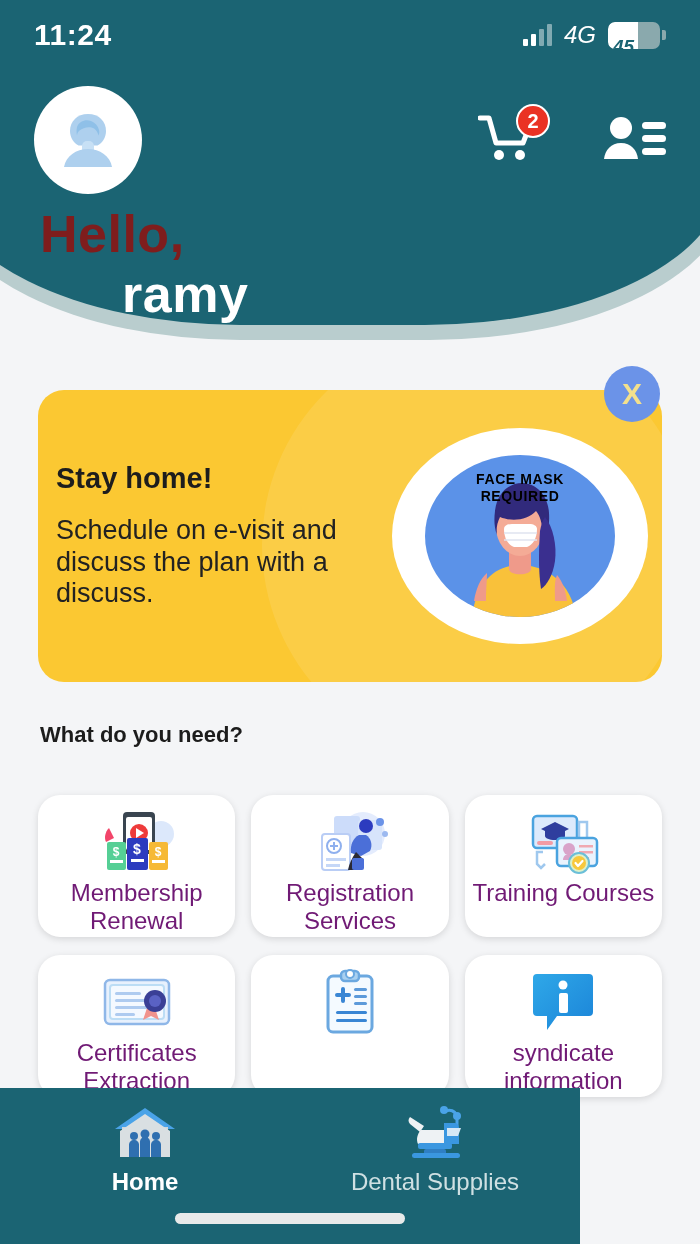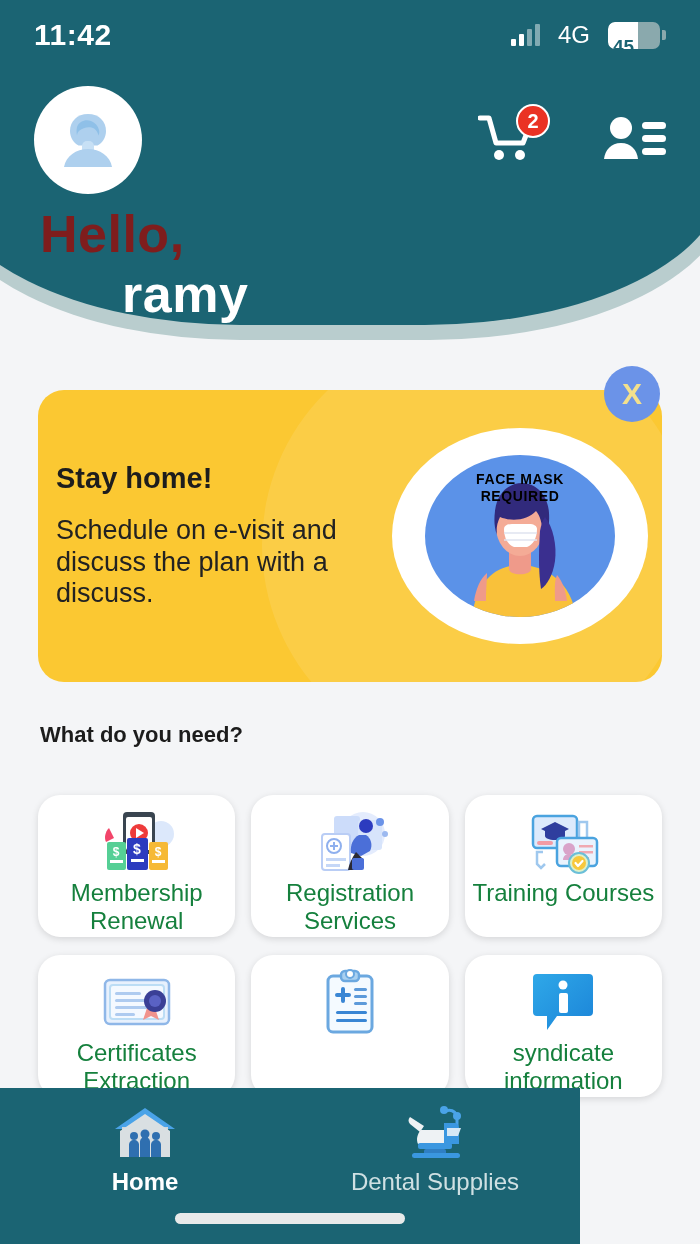--- a/index.html
+++ b/index.html
@@ -56,21 +56,22 @@
     color: #ffffff;
   }
   .status-time {
     font-size: 30px;
     font-weight: bold;
     letter-spacing: 0.5px;
   }
   .status-right {
     display: flex;
     align-items: center;
-    gap: 18px;
+    gap: 12px;
+    font-style: italic;
   }
   .signal-bars {
     display: flex;
     align-items: flex-end;
     gap: 3px;
     height: 22px;
   }
   .signal-bars i {
     display: block;
     width: 5px;
@@ -311,21 +312,21 @@
     cursor: pointer;
   }
   .card-icon {
     height: 74px;
     display: flex;
     align-items: center;
     justify-content: center;
   }
   .card-label {
     font-size: 24px;
-    color: #15803d;
+    color: #701a75;
     text-align: center;
     line-height: 1.16;
     padding: 0 4px;
   }
 
   
   .bottom-nav {
     position: absolute;
     bottom: 0; left: 0;
     width: 580px;
@@ -359,21 +360,21 @@
 </style>
 </head>
 <body>
 
 <div id="app">
 
   <div class="header-shadow"></div>
   <div class="header-blob"></div>
 
   <div class="status-bar">
-    <div class="status-time">11:42</div>
+    <div class="status-time">11:24</div>
     <div class="status-right">
       <span class="signal-bars">
         <i class="b1"></i>
           <i class="b2"></i>
           <i class="b3"></i>
           <i class="b4"></i>
       </span>
       <span class="net-label">4G</span>
       <span style="display:flex;align-items:center;">
         <span class="battery">

